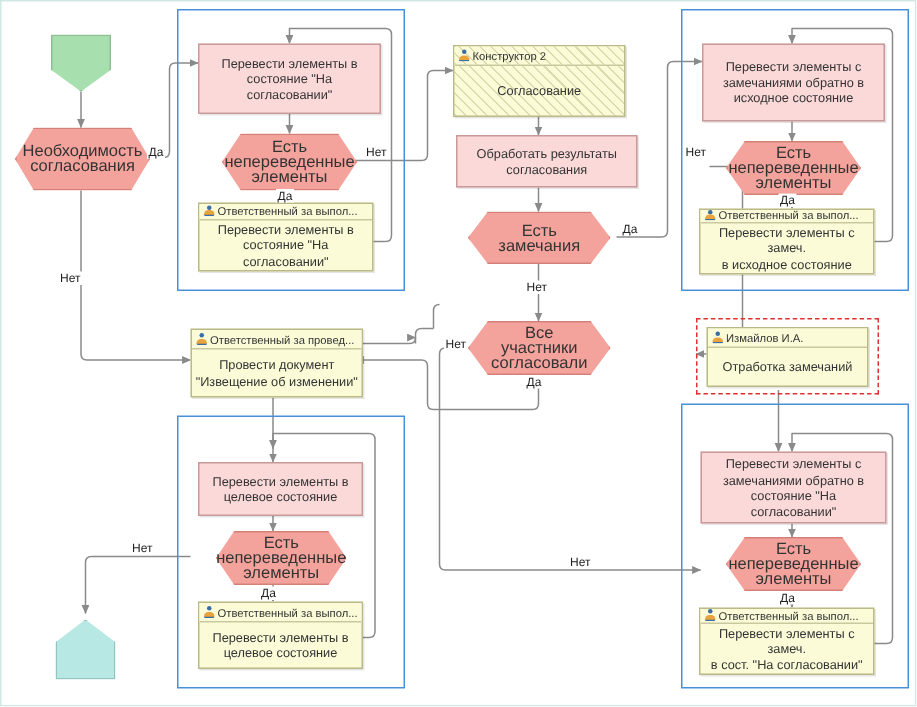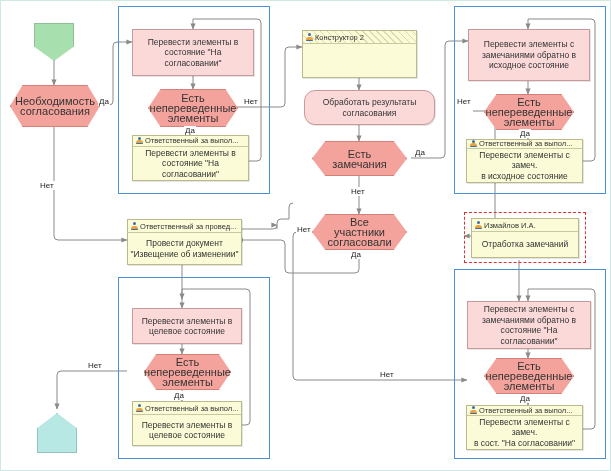--- a/index.html
+++ b/index.html
@@ -241,23 +241,24 @@
       <span>Ответственный за выпол...</span>
     </div>
     <div class="ubody">Перевести элементы в<br>состояние "На согласовании"</div>
   </div>
 
   <div class="node utask hatched" style="left:301px;top:29px;width:115px;height:48px;">
     <div class="uhead">
       <span class="person-icon"></span>
       <span>Конструктор 2</span>
     </div>
-  </div>
-
-  <div class="node task" style="left:303px;top:89px;width:131px;height:35px;border-radius:11px;">
+    <div class="ubody">Согласование</div>
+  </div>
+
+  <div class="node task" style="left:303px;top:89px;width:121px;height:35px;">
     <span>Обработать результаты<br>согласования</span>
   </div>
 
   <div class="node decision" style="left:311px;top:213px;width:95px;height:36px;">
     <span class="hexbg"></span>
     <span class="hextxt">Все участники<br>согласовали</span>
   </div>
 
   <div class="node decision" style="left:311px;top:140px;width:95px;height:35px;">
     <span class="hexbg"></span>

